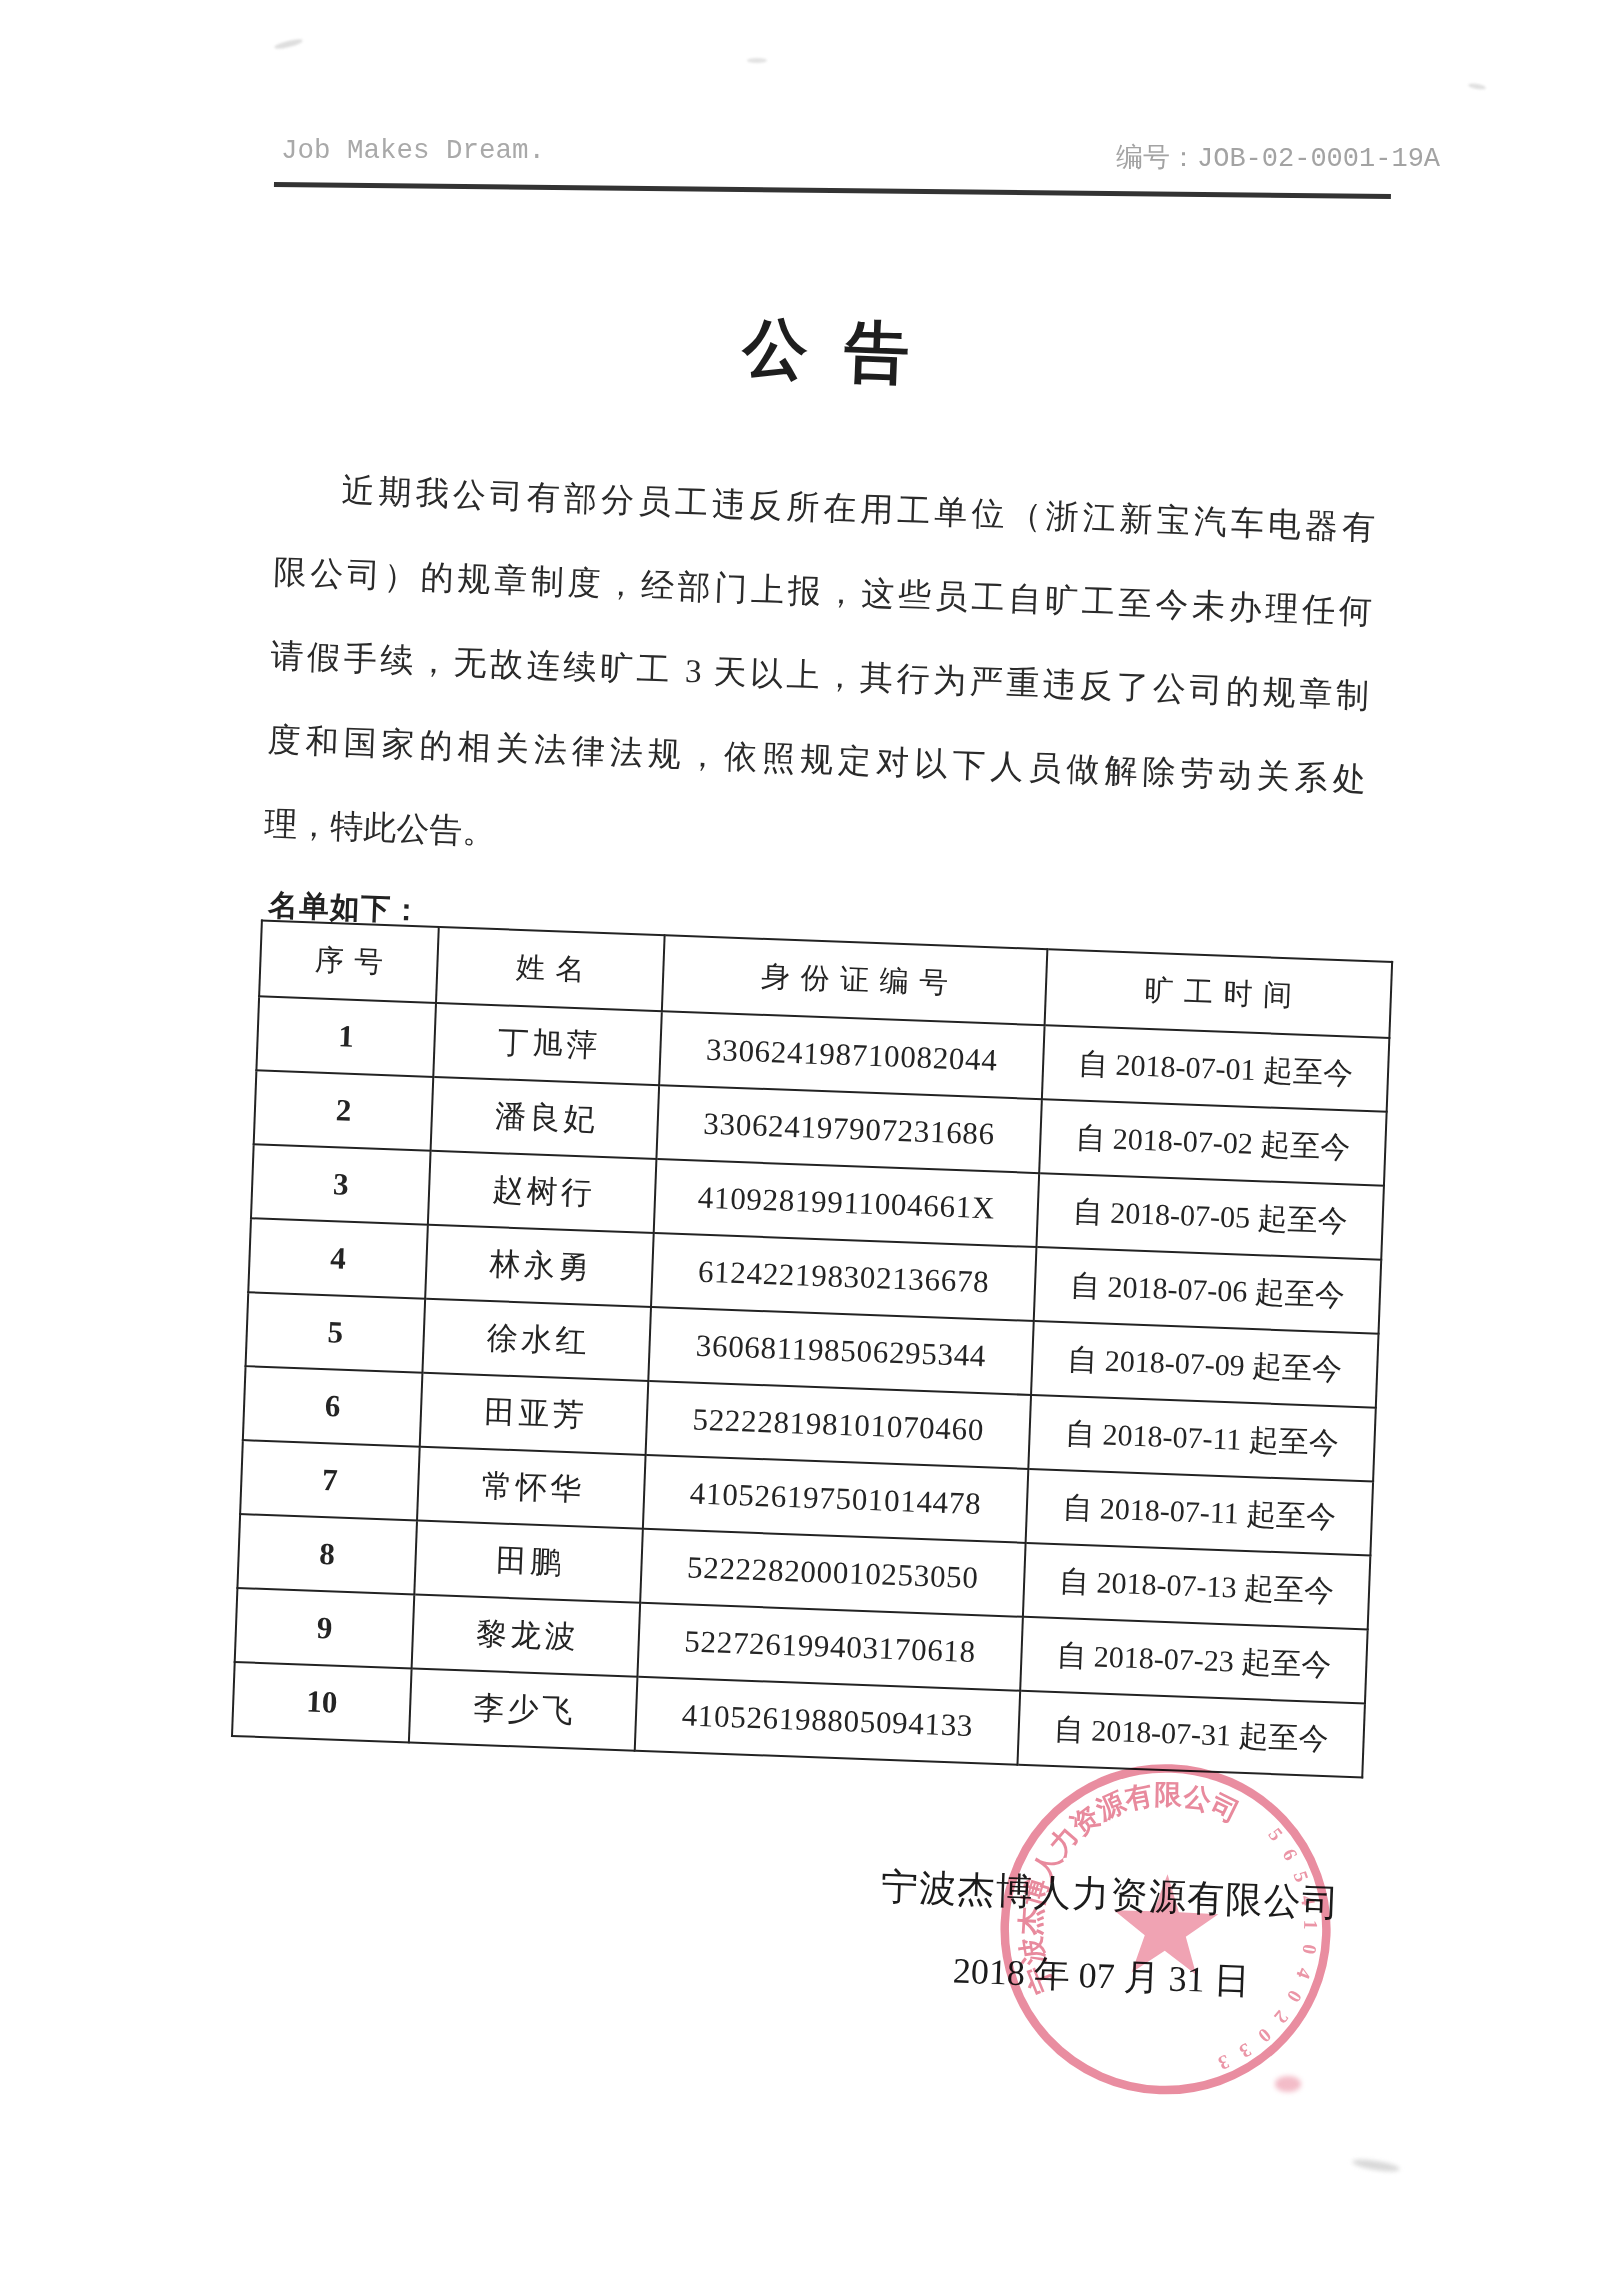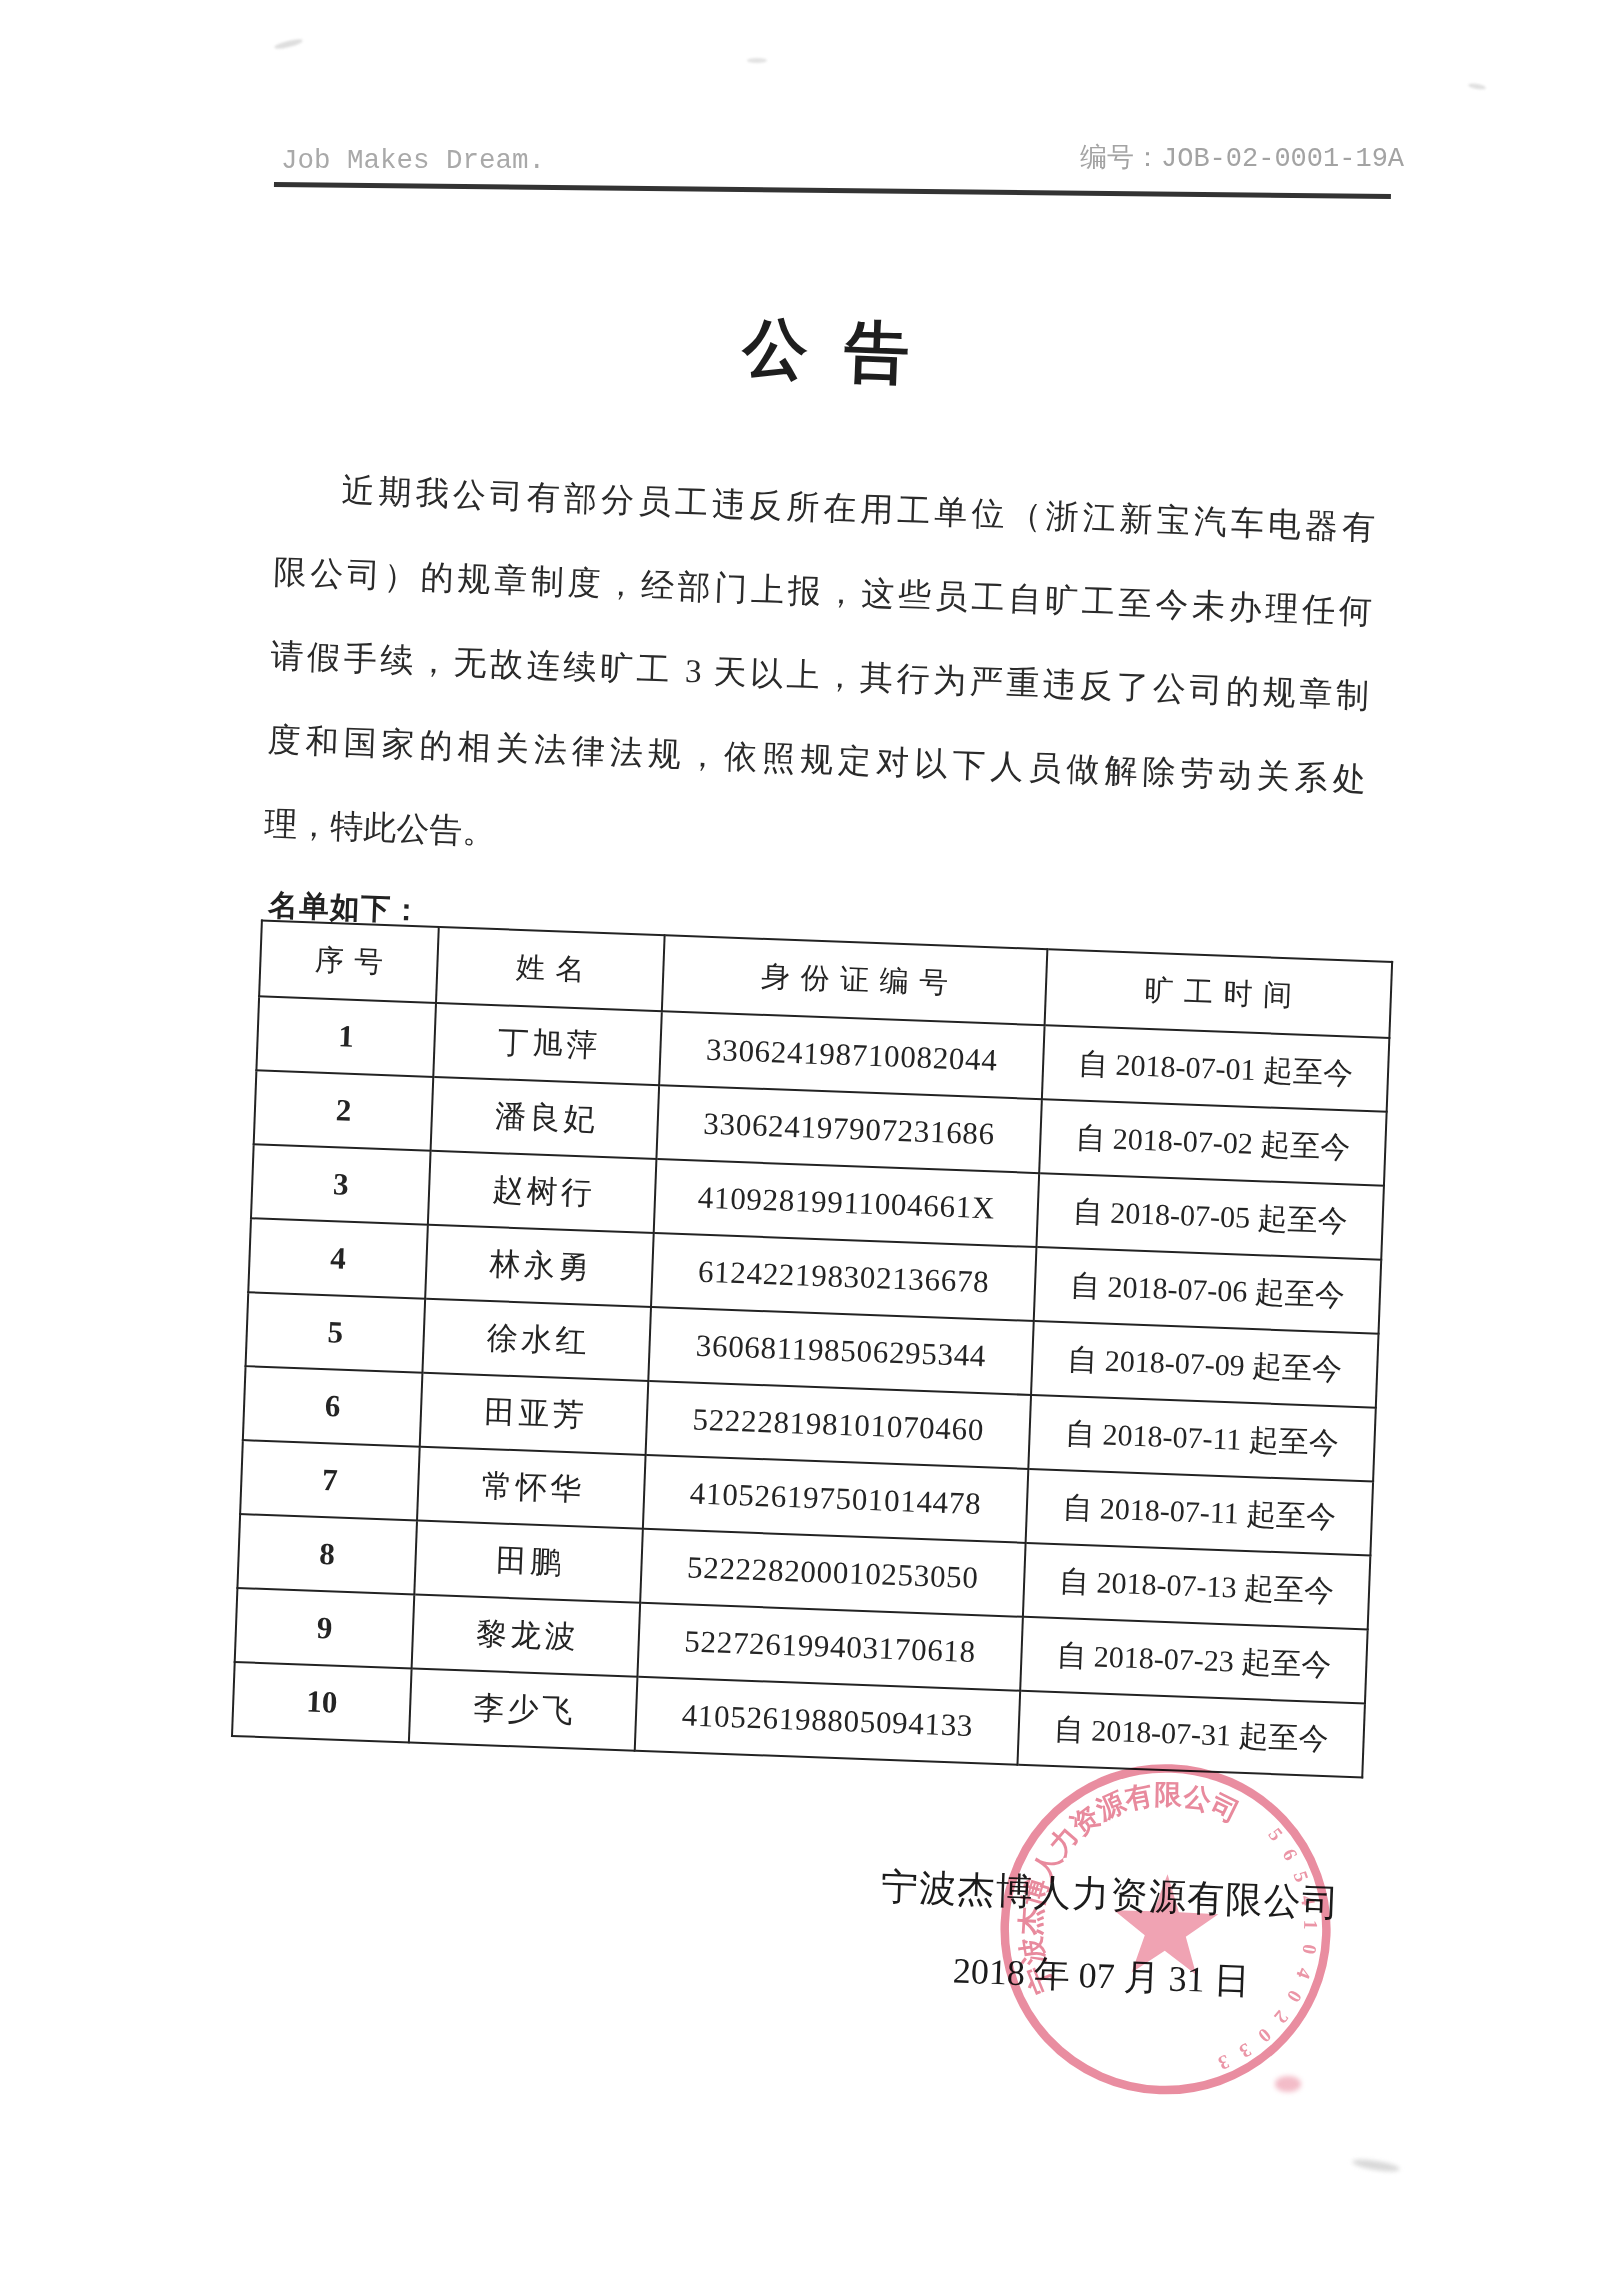--- a/index.html
+++ b/index.html
@@ -9,24 +9,23 @@
     font-family:"Liberation Serif","DejaVu Serif",serif;
     color:#262626;
     filter: blur(0.3px);
   }
   
   .hdr-slogan {
     position:absolute; left:281px; top:135px;
     font-family:"Liberation Mono","DejaVu Sans Mono",monospace;
     font-size:27.5px; letter-spacing:0px; color:#a9a9a9; font-weight:400;
     white-space:pre;
-    margin-top:10px;
   }
   .hdr-docno {
-    position:absolute; left:1080px; top:139px;
+    position:absolute; left:1116px; top:139px;
     font-family:"Liberation Mono","DejaVu Sans Mono",monospace;
     font-size:27px; color:#a3a3a3; white-space:pre;
   }
   .hdr-rule {
     position:absolute; left:274px; top:182px; width:1117px; height:4.6px;
     background:#333333; transform:rotate(0.62deg); transform-origin:0 0;
   }
   
   .rot {
     position:absolute; left:0; top:0; width:1623px; height:2295px;

